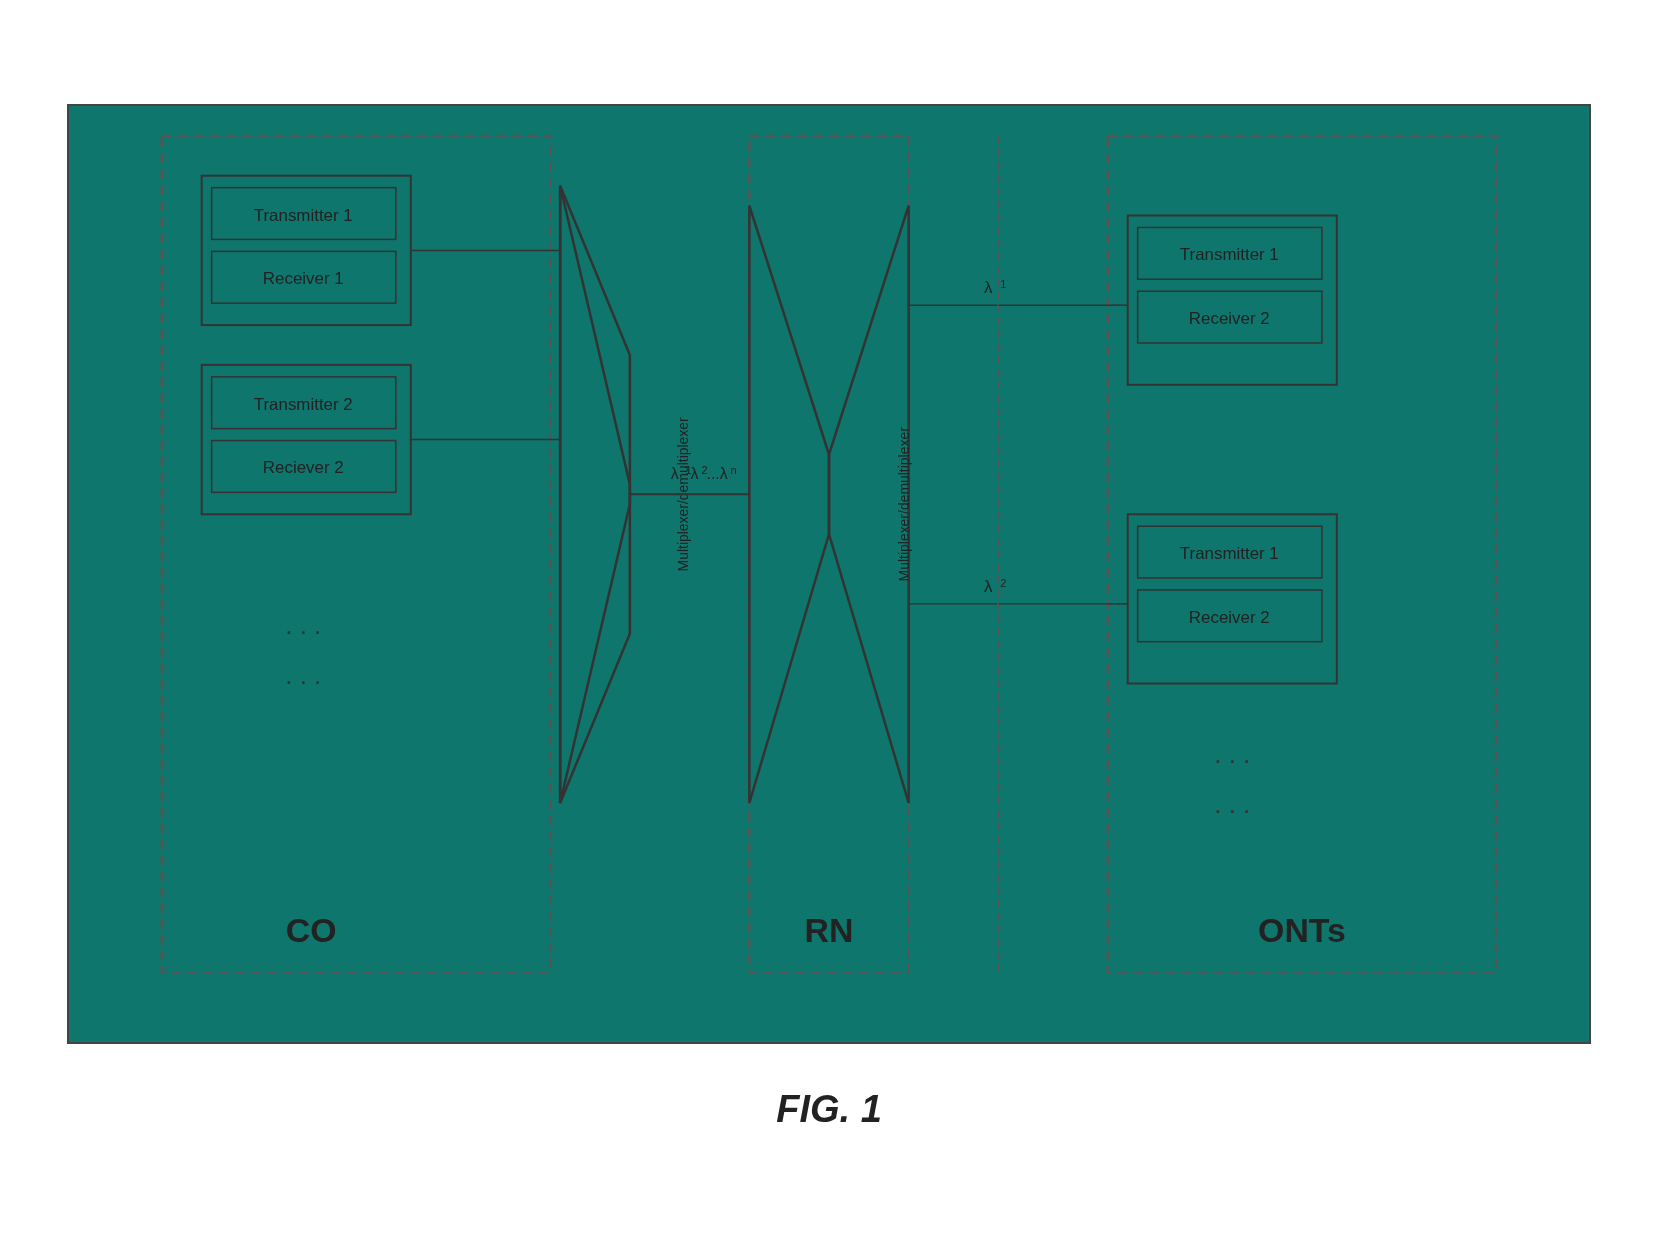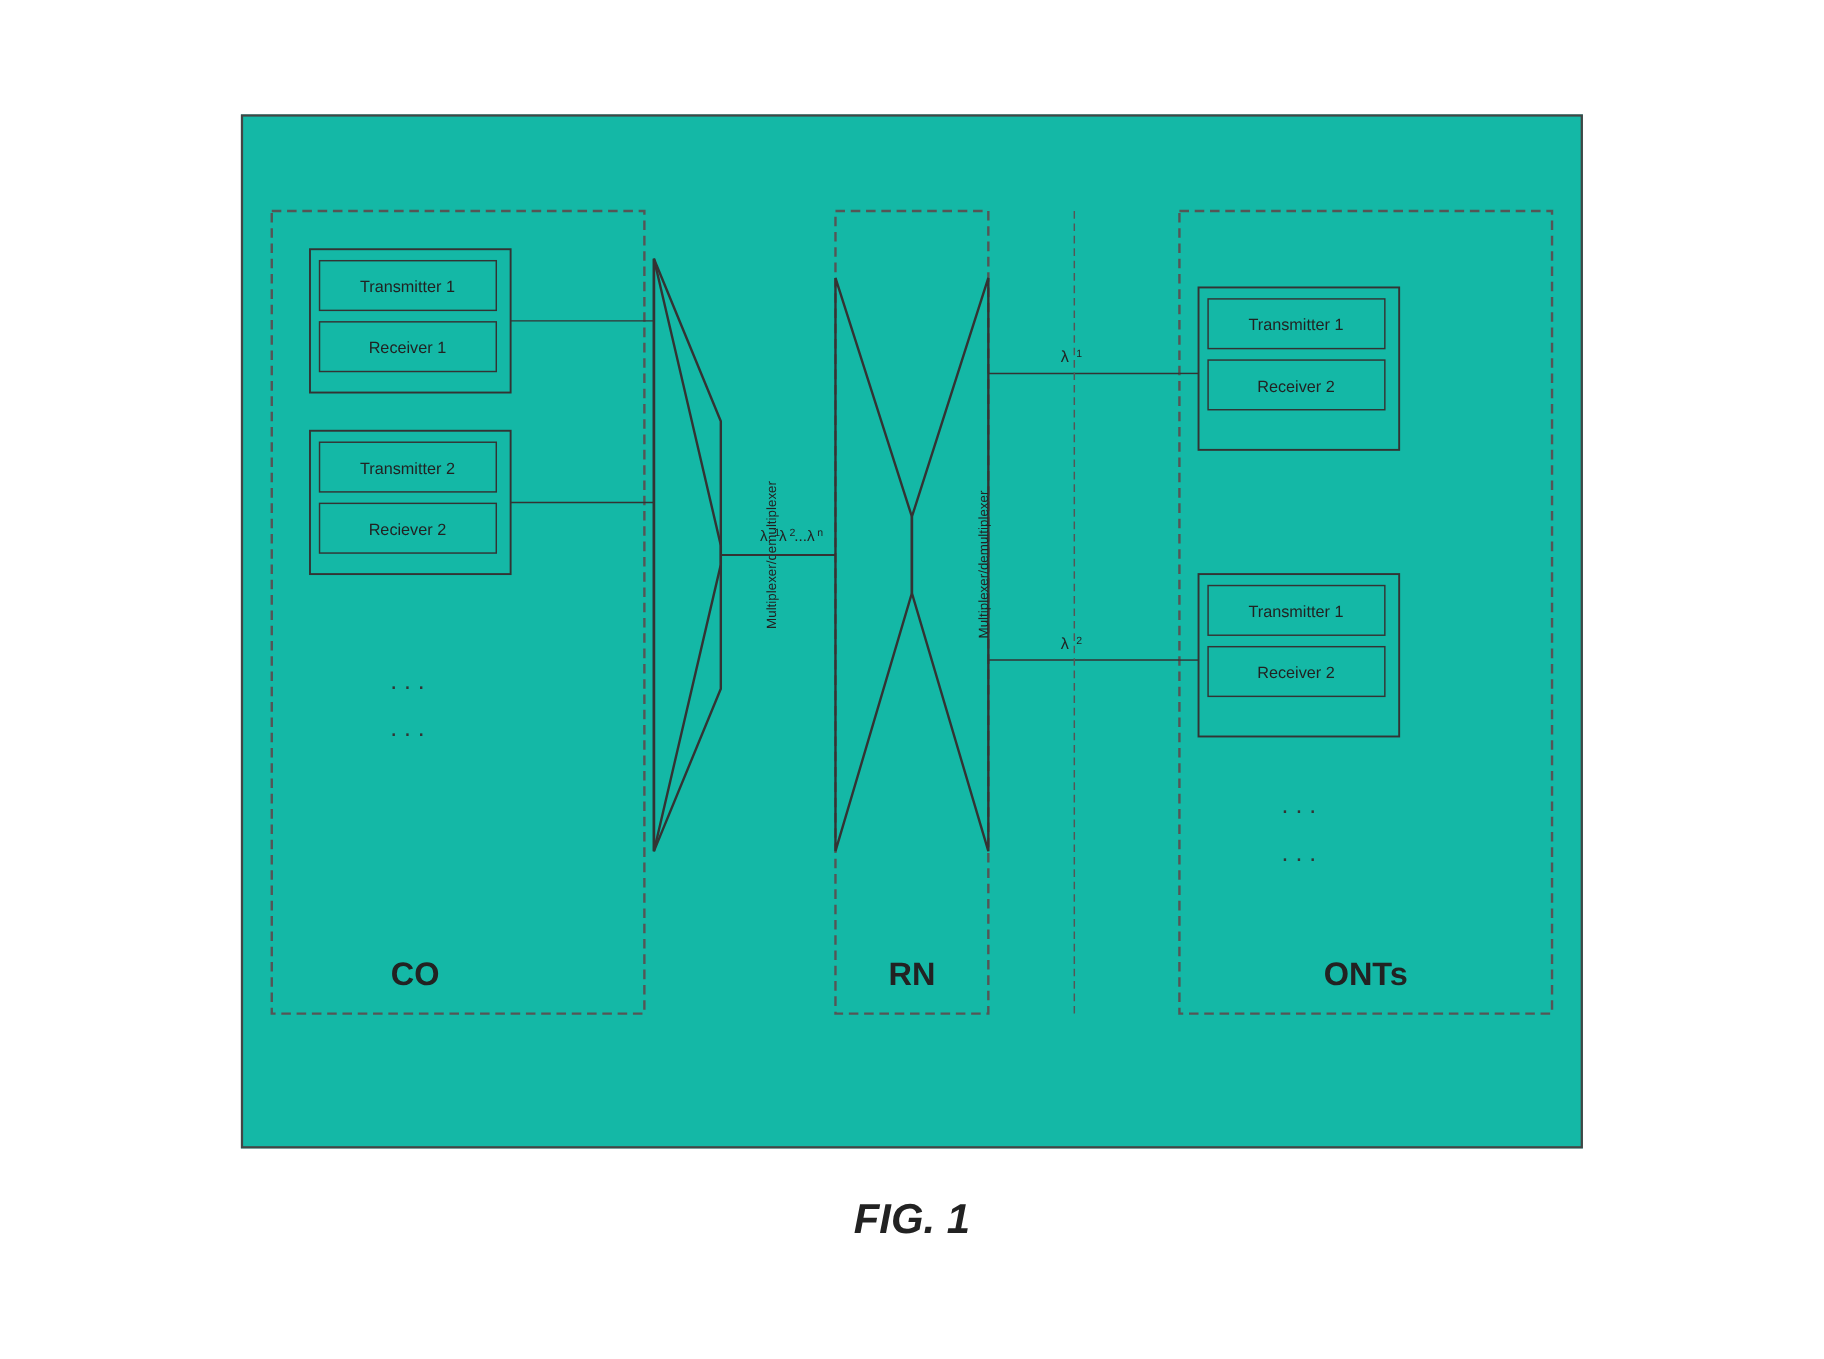--- a/index.html
+++ b/index.html
@@ -31,25 +31,25 @@
     .fig-label {
       font-size: 38px;
       font-weight: bold;
       color: #222;
       margin-top: 44px;
       font-style: italic;
     }
 
     
     .inner-wrapper {
-      width: 1220px;
+      width: 1524px;
       height: 940px;
       position: relative;
       border: 2.5px solid #444;
-      background: #14b8a6;
+      background: #0f766e;
     }
   </style>
 </head>
 <body>
 
 <div class="main-container">
   <div class="inner-wrapper">
     <svg class="diagram-svg" viewBox="0 0 1400 940" xmlns="http://www.w3.org/2000/svg">
 
       <rect x="30" y="30" width="390" height="840" fill="none" stroke="#555" stroke-width="2.5" stroke-dasharray="10,6"></rect>

